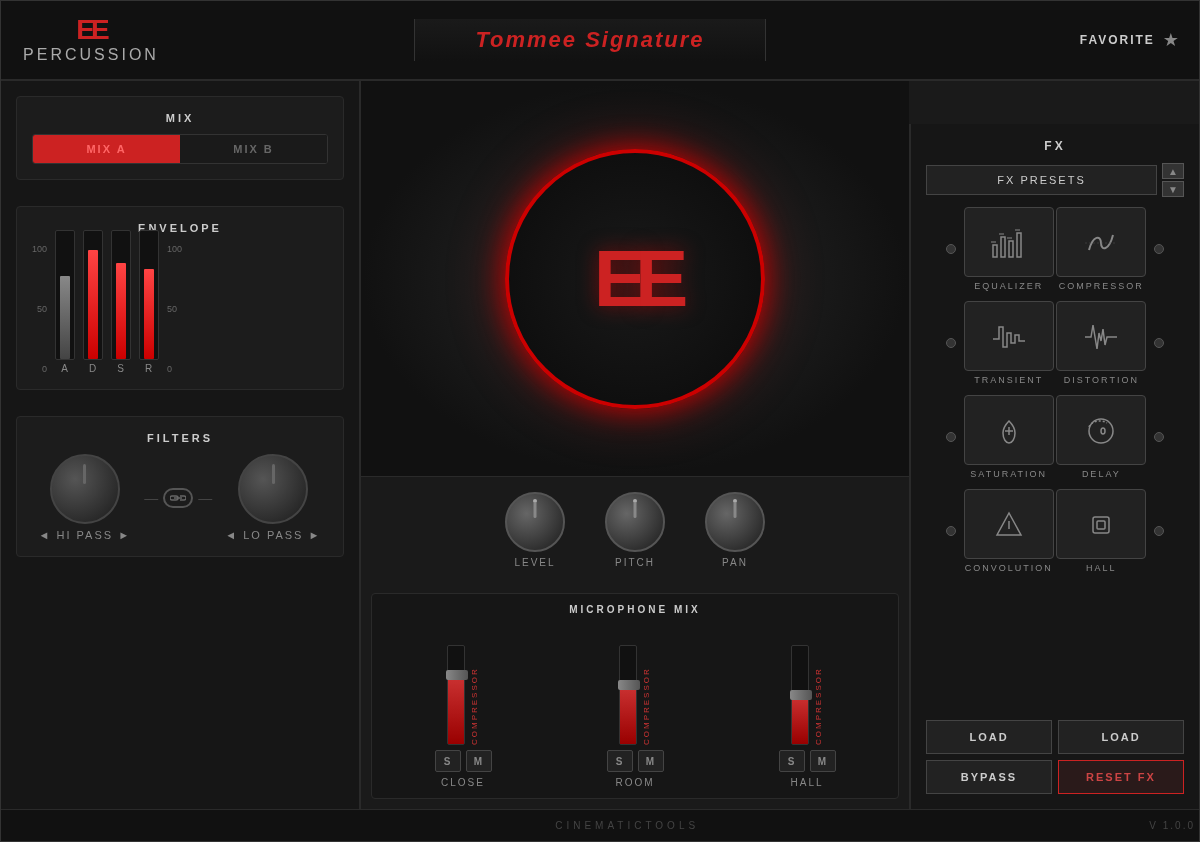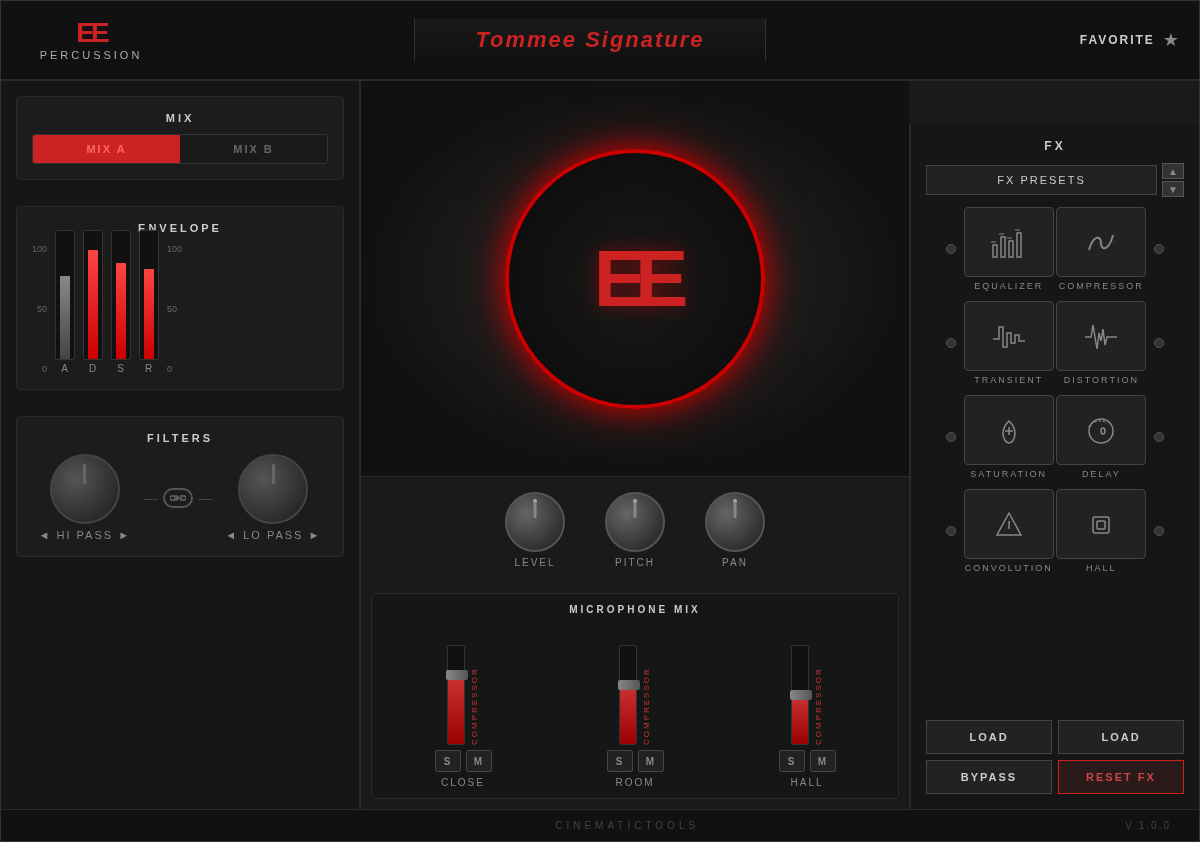--- a/index.html
+++ b/index.html
@@ -37,21 +37,21 @@
     }
     .logo-icon {
       color: #cc2222;
       font-size: 28px;
       font-weight: 900;
       letter-spacing: -4px;
       line-height: 1;
     }
     .logo-text {
       color: #aaa;
-      font-size: 11px;
+      font-size: 16px;
       letter-spacing: 3px;
       margin-top: 2px;
     }
     .header-title-area {
       flex: 1;
       display: flex;
       justify-content: center;
     }
     .header-title {
       color: #cc2222;
@@ -514,21 +514,21 @@
       color: #cc4444;
     }
     
     .footer {
       height: 32px;
       background: #111;
       border-top: 1px solid #2a2a2a;
       display: flex;
       align-items: center;
       justify-content: space-between;
-      padding: 0 28px;
+      padding: 0 4px;
     }
     .footer-text {
       color: #444;
       font-size: 10px;
       letter-spacing: 4px;
     }
     .version-text {
       color: #444;
       font-size: 10px;
       letter-spacing: 2px;

